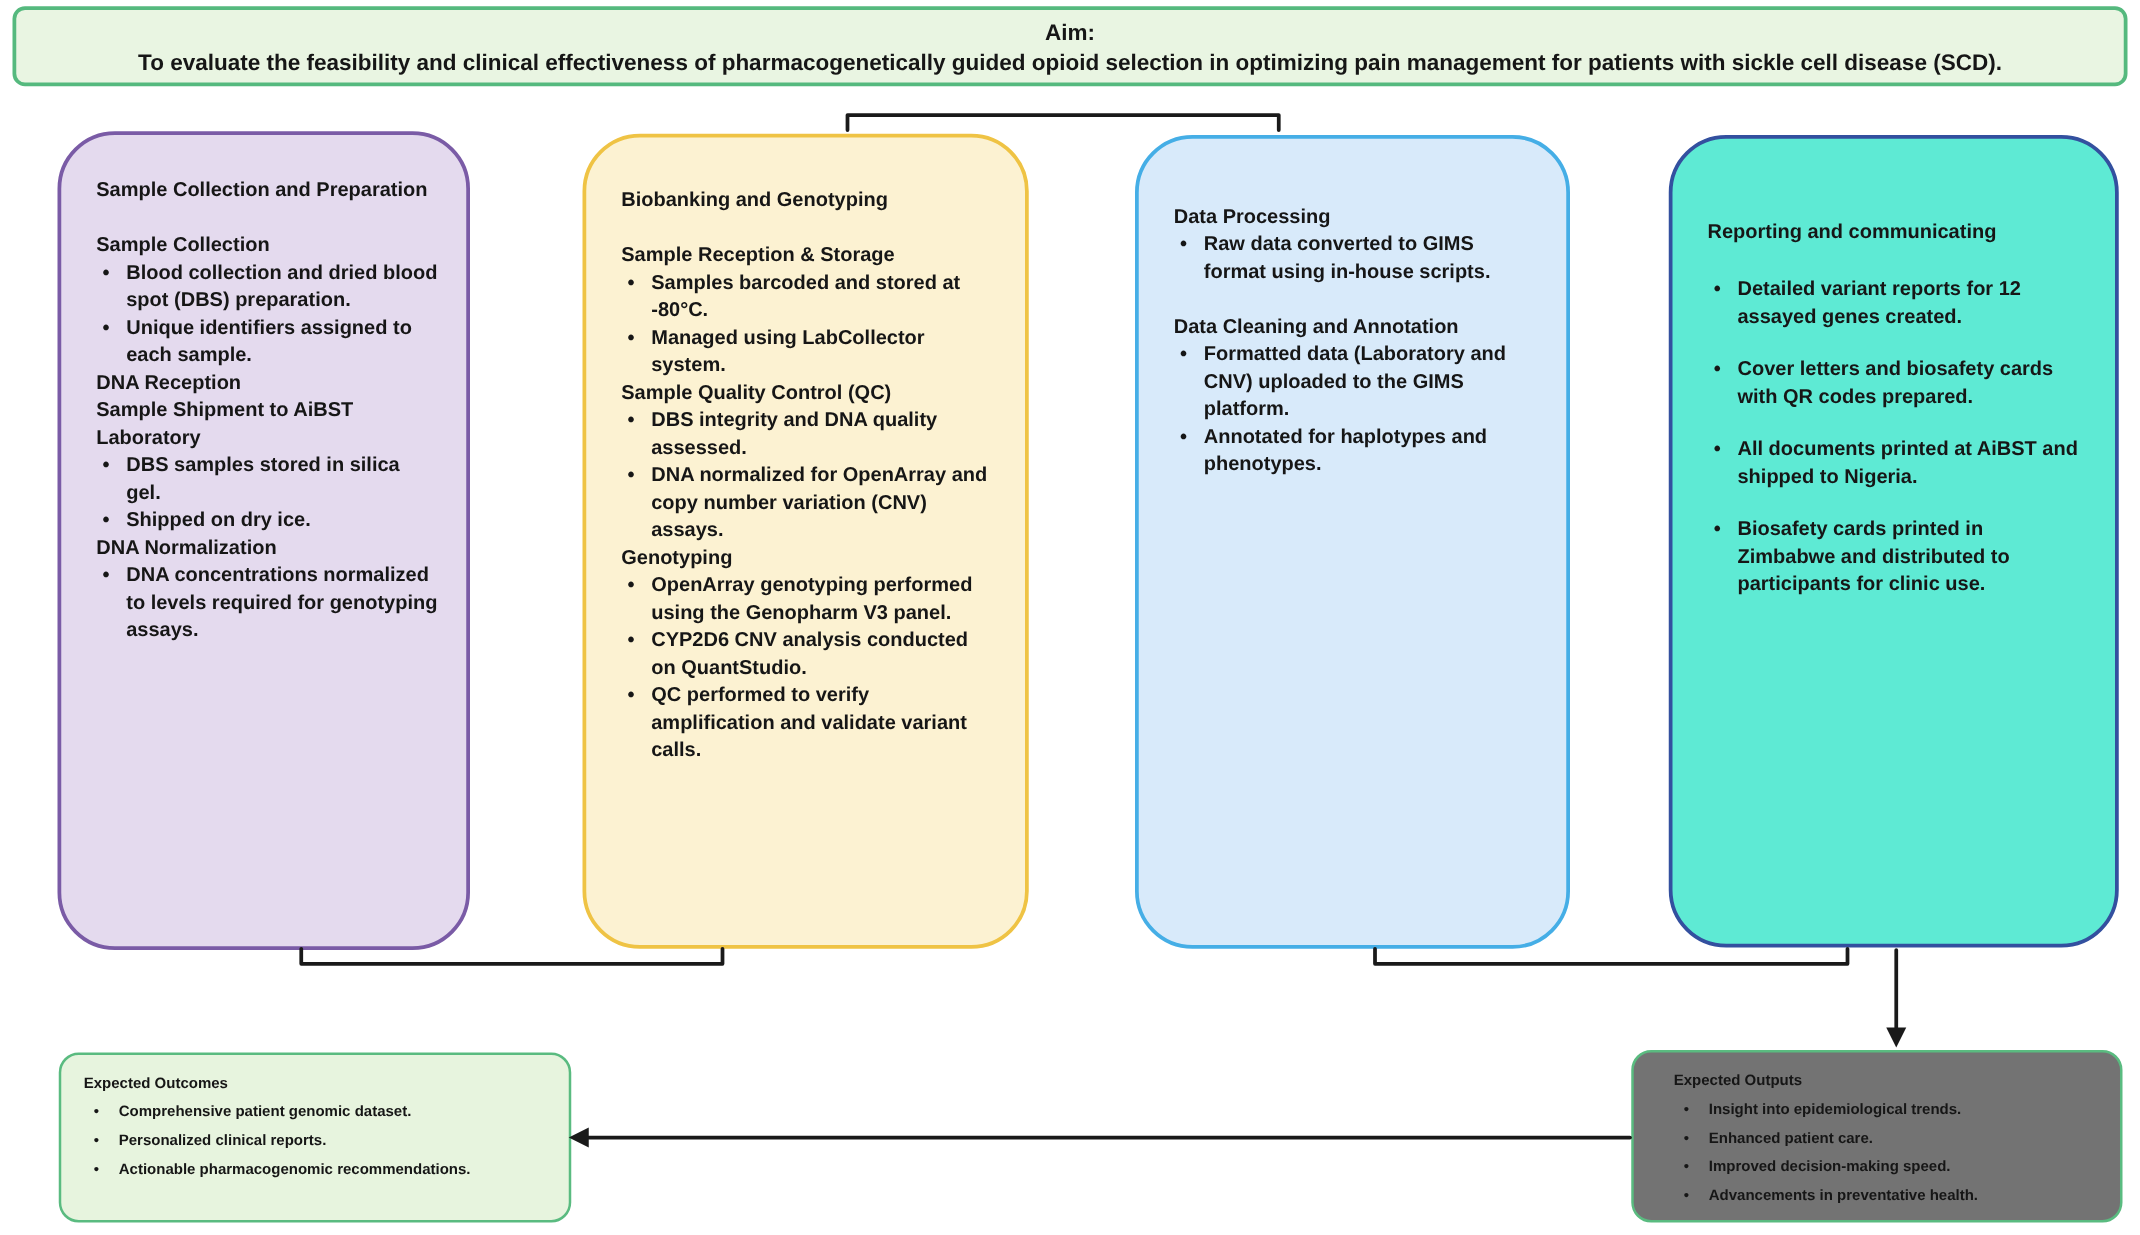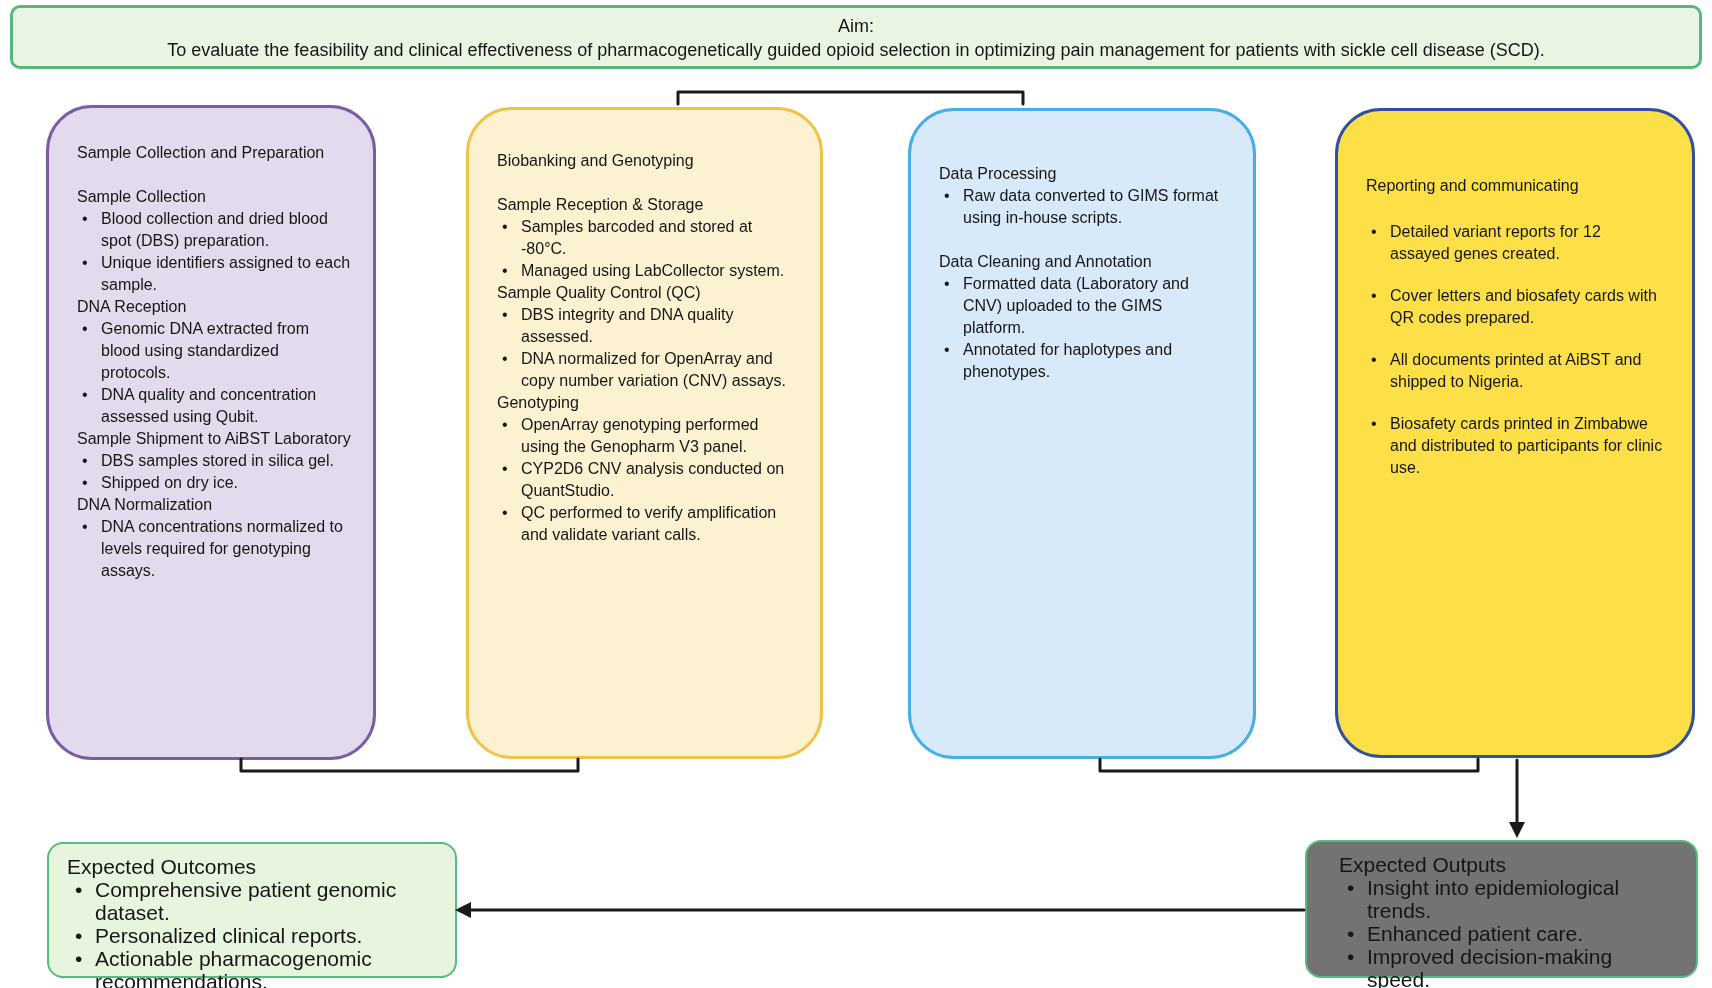--- a/index.html
+++ b/index.html
@@ -1,36 +1,36 @@
 <!DOCTYPE html>
 <html><head>
 <meta charset="utf-8">
 <style>
   html,body{margin:0;padding:0;background:#ffffff;}
   .canvas{
     position:relative;width:1712px;height:988px;background:#ffffff;
-    font-family:"Liberation Sans",sans-serif;color:#161616;overflow:hidden;
+    font-family:"Liberation Sans",sans-serif;color:#161616;overflow:hidden;font-weight:bold;
   }
   .box{position:absolute;box-sizing:border-box;border-style:solid;}
   .aim{
     left:10px;top:5px;width:1692px;height:64px;border-width:3px;border-radius:10px;
     text-align:center;font-size:18px;line-height:24px;padding-top:6px;
   }
   .col{border-width:3px;border-radius:46px;font-size:16px;line-height:22px;}
   .col-title{margin:0 0 22px 0;}
   .col-title.tight{margin:0;}
   .sec-head{margin:0;}
   ul.bullets{list-style:none;margin:0;padding:0;}
   ul.bullets li{position:relative;padding-left:24px;margin:0;}
   ul.bullets li::before{content:"\2022";position:absolute;left:5px;top:0;}
   .gap-sections .section{margin-top:22px;}
   .gap-sections .section:first-child{margin-top:0;}
   .spaced li{margin-bottom:20px !important;}
   .outcome{
-    border-width:2px;border-radius:16px;font-size:21px;line-height:23px;
+    border-width:2px;border-radius:16px;font-size:12px;line-height:23px;
     padding:11px 16px 0 18px;
   }
   .outcome ul.bullets li{padding-left:28px;}
   .outcome ul.bullets li::before{left:8px;}
   .overlay{position:absolute;left:0;top:0;pointer-events:none;}
 </style>
 </head>
 <body>
 
 <div class="canvas">
@@ -44,24 +44,20 @@
     <div class="col-title">Sample Collection and Preparation</div>
     <div class="section">
       <div class="sec-head">Sample Collection</div>
       <ul class="bullets">
         <li>Blood collection and dried blood spot (DBS) preparation.</li>
         <li>Unique identifiers assigned to each sample.</li>
       </ul>
     </div>
     <div class="section">
       <div class="sec-head">DNA Reception</div>
-      <ul class="bullets">
-        <li>Genomic DNA extracted from blood using standardized protocols.</li>
-        <li>DNA quality and concentration assessed using Qubit.</li>
-      </ul>
     </div>
     <div class="section">
       <div class="sec-head">Sample Shipment to AiBST Laboratory</div>
       <ul class="bullets">
         <li>DBS samples stored in silica gel.</li>
         <li>Shipped on dry ice.</li>
       </ul>
     </div>
     <div class="section">
       <div class="sec-head">DNA Normalization</div>
@@ -106,21 +102,21 @@
     </div>
     <div class="section">
       <div class="sec-head">Data Cleaning and Annotation</div>
       <ul class="bullets">
         <li>Formatted data (Laboratory and CNV) uploaded to the GIMS platform.</li>
         <li>Annotated for haplotypes and phenotypes.</li>
       </ul>
     </div>
   </div>
 
-  <div class="box col" style="left: 1335px; top: 108px; width: 360px; height: 650px; padding: 64px 28px 0px; background-color: #fde047; border-color: rgb(51, 80, 159);">
+  <div class="box col" style="left: 1335px; top: 108px; width: 360px; height: 650px; padding: 64px 28px 0px; background-color: #5eead4; border-color: rgb(51, 80, 159);">
     <div class="col-title" style="margin-bottom:24px;">Reporting and communicating</div>
     <ul class="bullets spaced">
       <li>Detailed variant reports for 12 assayed genes created.</li>
       <li>Cover letters and biosafety cards with QR codes prepared.</li>
       <li>All documents printed at AiBST and shipped to Nigeria.</li>
       <li>Biosafety cards printed in Zimbabwe and distributed to participants for clinic use.</li>
     </ul>
   </div>
 
   <div class="box outcome" style="left: 47px; top: 842px; width: 410px; height: 136px; background-color: rgb(231, 244, 222); border-color: rgb(90, 187, 128);">

